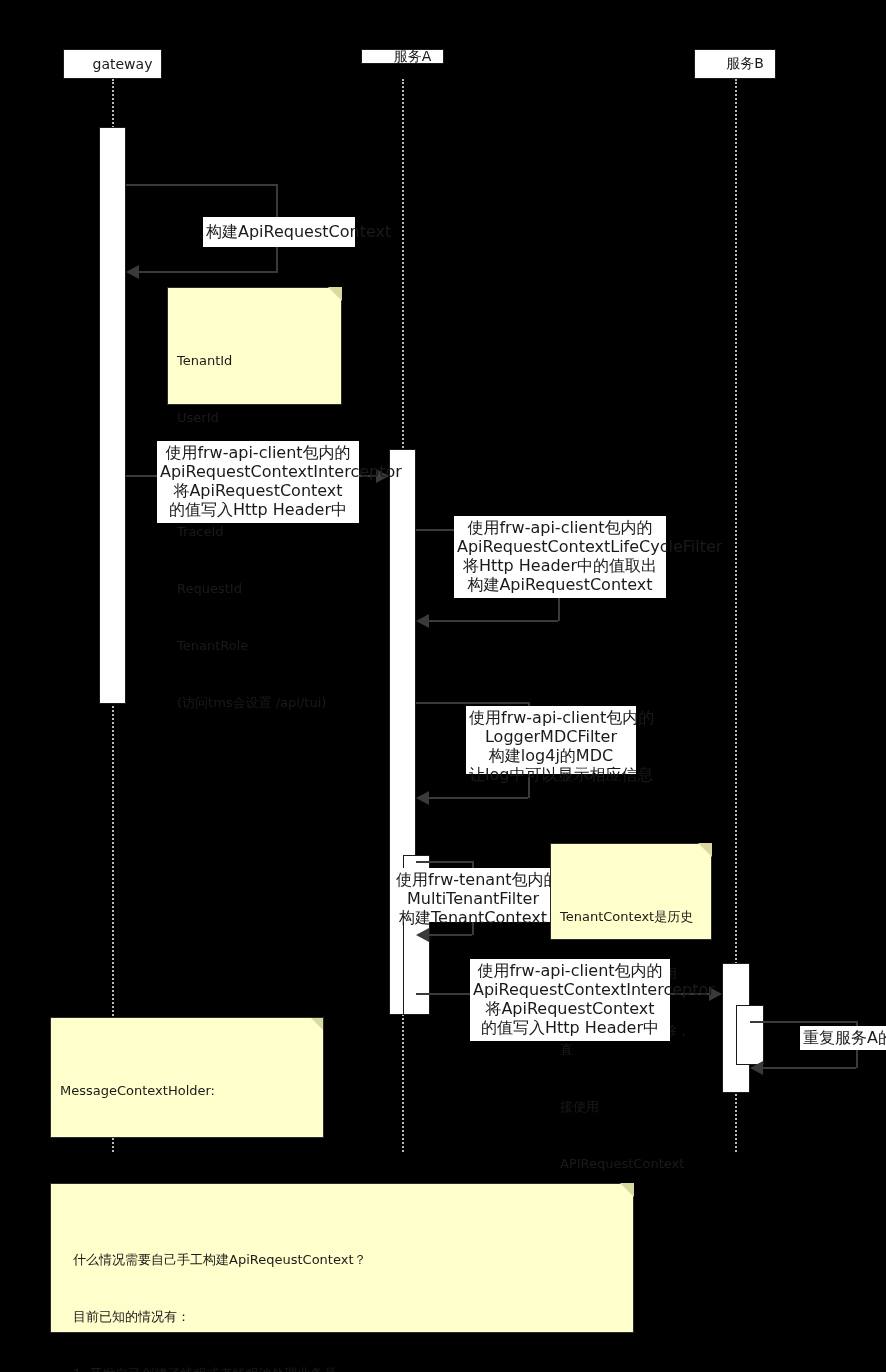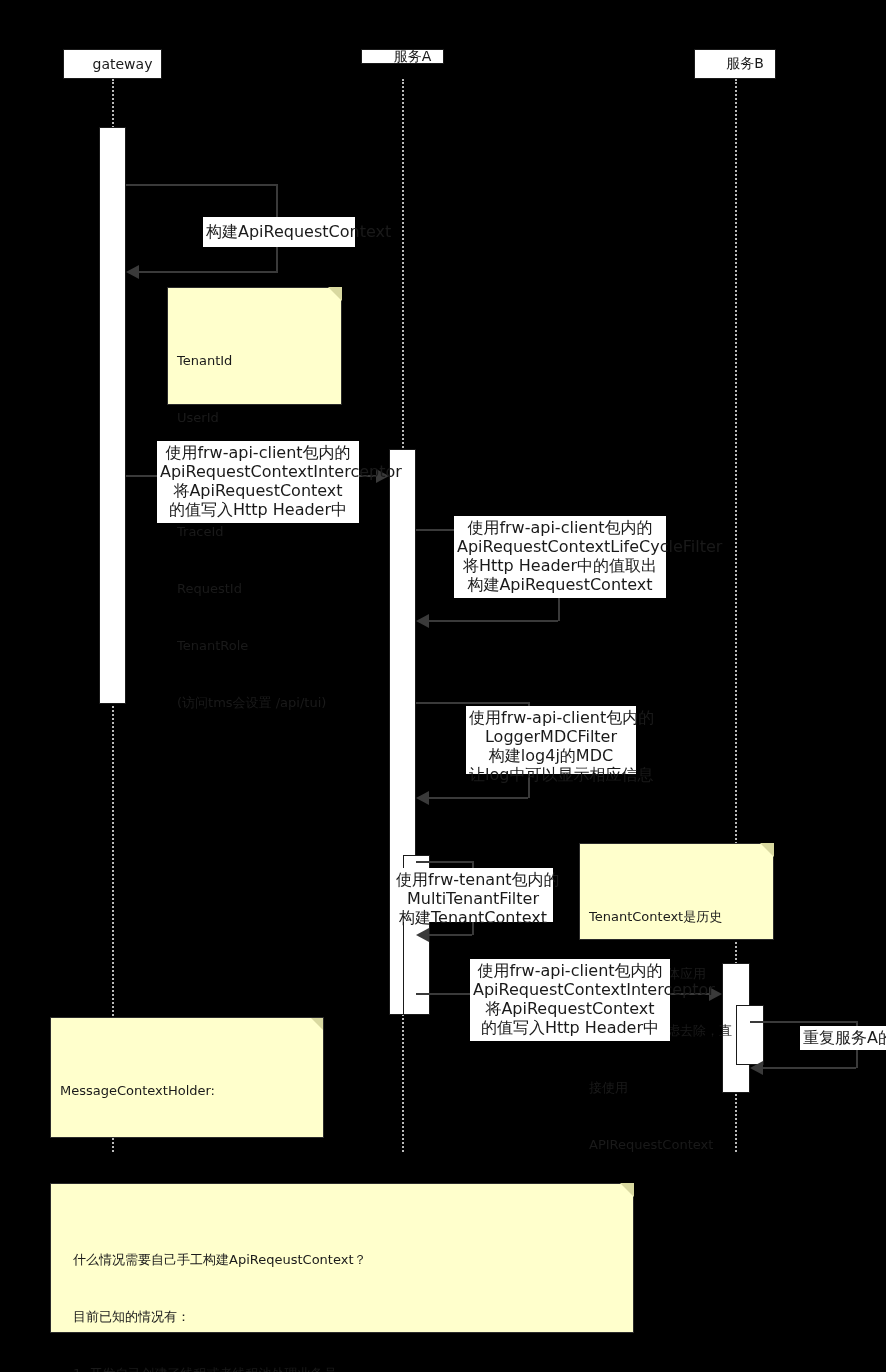--- a/index.html
+++ b/index.html
@@ -173,21 +173,21 @@
 让log中可以显示相应信息</div>
 
   <div class="hline" style="left:416px; top:861px; width:58px;"></div>
   <div class="vline" style="left:472px; top:861px; height:74px;"></div>
   <div class="hline" style="left:429px; top:934px; width:43px;"></div>
   <div class="arrowhead left" style="left:416px; top:928px;"></div>
   <div class="msg-label" style="left:393px; top:861px; width:160px; height:54px;">使用frw-tenant包内的
 MultiTenantFilter
 构建TenantContext</div>
 
-  <div class="note" style="left:550px; top:843px; width:195px; height:97px;margin-left:29px;">
+  <div class="note" style="left:550px; top:843px; width:162px; height:97px;">
     <div class="fold"></div>
     <span class="note-line">TenantContext是历史</span>
     <span class="note-line">遗漏产物（单体应用</span>
     <span class="note-line">时），后续考虑去除，直</span>
     <span class="note-line">接使用</span>
     <span class="note-line">APIRequestContext</span>
   </div>
 
   <div class="hline" style="left:416px; top:993px; width:295px;"></div>
   <div class="arrowhead right" style="left:709px; top:987px;"></div>

